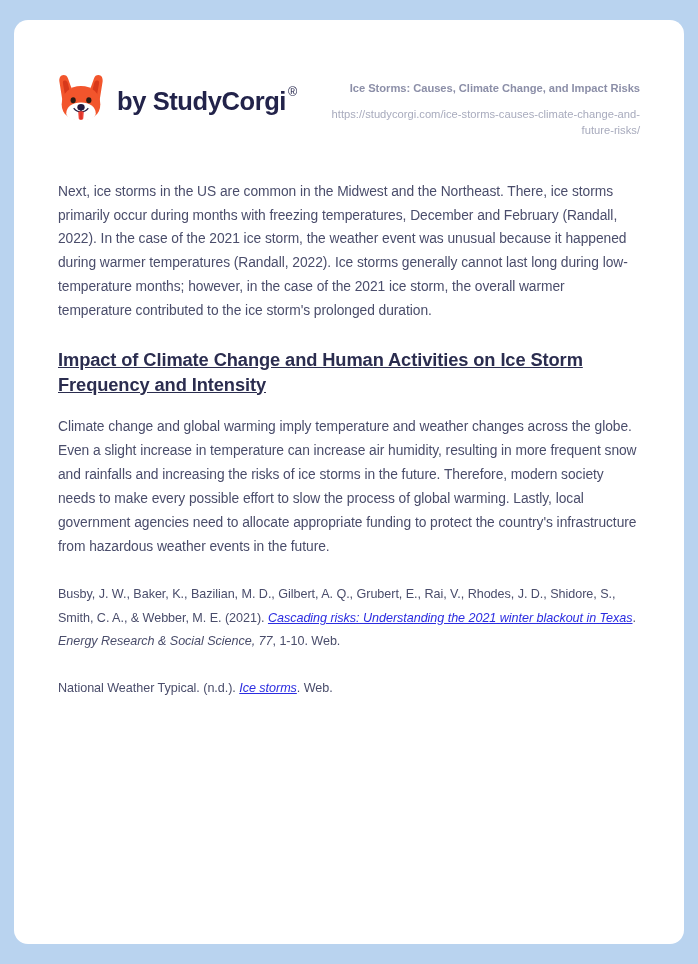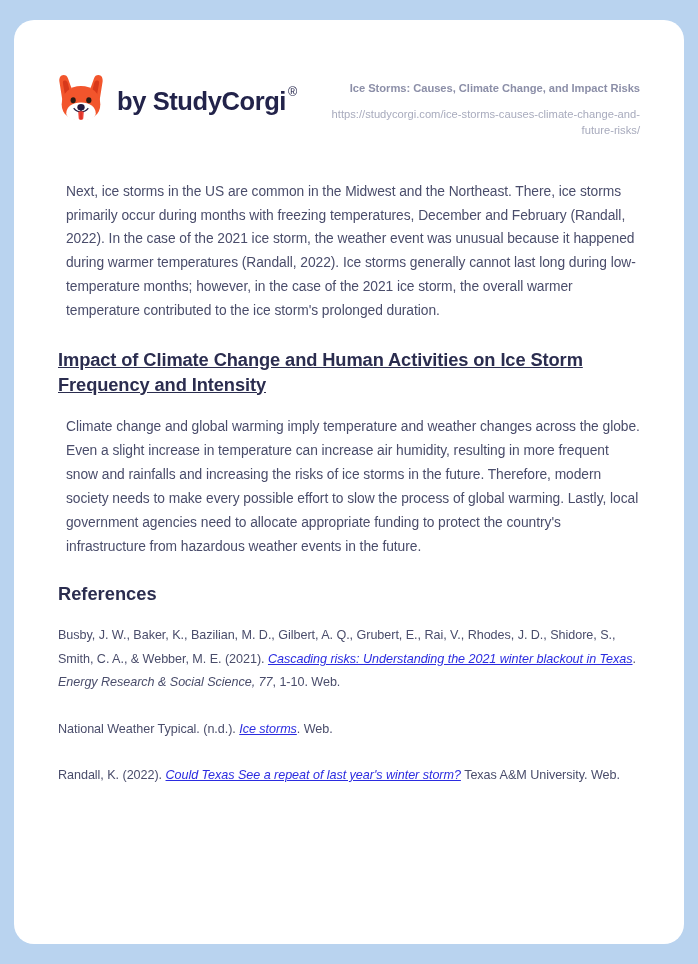--- a/index.html
+++ b/index.html
@@ -13,21 +13,21 @@
     font-family: "Liberation Sans", sans-serif;
     overflow: hidden;
   }
   .page-card {
     position: absolute;
     left: 14px;
     top: 20px;
     width: 670px;
     height: 924px;
     background: #ffffff;
-    border-radius: 20px;
+    border-radius: 14px;
     box-sizing: border-box;
     overflow: hidden;
   }
   .inner {
     padding: 0 44px;
     box-sizing: border-box;
     width: 100%;
     height: 100%;
   }
 
@@ -101,21 +101,21 @@
     letter-spacing: -0.1px;
   }
   h2.section-heading.tight {
     margin-bottom: 18px;
     text-decoration: underline;
   }
   p.body-par {
     font-size: 13.8px;
     color: #4a4d6b;
     line-height: 1.73;
-    margin: 0 0 25px 8px;
+    margin: 0 0 25px 0;
     letter-spacing: -0.05px;
   }
   p.body-par:last-child { margin-bottom: 0; }
 
   .references-heading {
     font-size: 18.3px;
     font-weight: bold;
     color: #2b2d4f;
     margin: 0 0 19px 0;
   }
@@ -180,30 +180,26 @@
 
     </div>
 
     <div class="content">
 
       <p class="body-par">Next, ice storms in the US are common in the Midwest and the Northeast. There, ice storms primarily occur during months with freezing temperatures, December and February (Randall, 2022). In the case of the 2021 ice storm, the weather event was unusual because it happened during warmer temperatures (Randall, 2022). Ice storms generally cannot last long during low-temperature months; however, in the case of the 2021 ice storm, the overall warmer temperature contributed to the ice storm's prolonged duration.</p>
 
       <h2 class="section-heading tight">Impact of Climate Change and Human Activities on Ice Storm Frequency and Intensity</h2>
       <p class="body-par">Climate change and global warming imply temperature and weather changes across the globe. Even a slight increase in temperature can increase air humidity, resulting in more frequent snow and rainfalls and increasing the risks of ice storms in the future. Therefore, modern society needs to make every possible effort to slow the process of global warming. Lastly, local government agencies need to allocate appropriate funding to protect the country's infrastructure from hazardous weather events in the future.</p>
 
-      <h2 class="references-heading">References</h2>
 
       <p class="ref-entry">
         <span>Busby, J. W., Baker, K., Bazilian, M. D., Gilbert, A. Q., Grubert, E., Rai, V., Rhodes, J. D., Shidore, S., Smith, C. A., &amp; Webber, M. E. (2021). </span><a class="ref-link" href="#">Cascading risks: Understanding the 2021 winter blackout in Texas</a><span>. </span><span class="ref-em">Energy Research &amp; Social Science, 77</span><span>, 1-10. Web.</span>
       </p>
 
       <p class="ref-entry">
         <span>National Weather Typical. (n.d.). </span><a class="ref-link" href="#">Ice storms</a><span>. Web.</span>
       </p>
 
-      <p class="ref-entry">
-        <span>Randall, K. (2022). </span><a class="ref-link" href="#">Could Texas See a repeat of last year's winter storm?</a><span> </span><span>Texas A&amp;M University. Web.</span>
-      </p>
 
     </div>
 
   </div>
 </div>
 
 </body></html>

